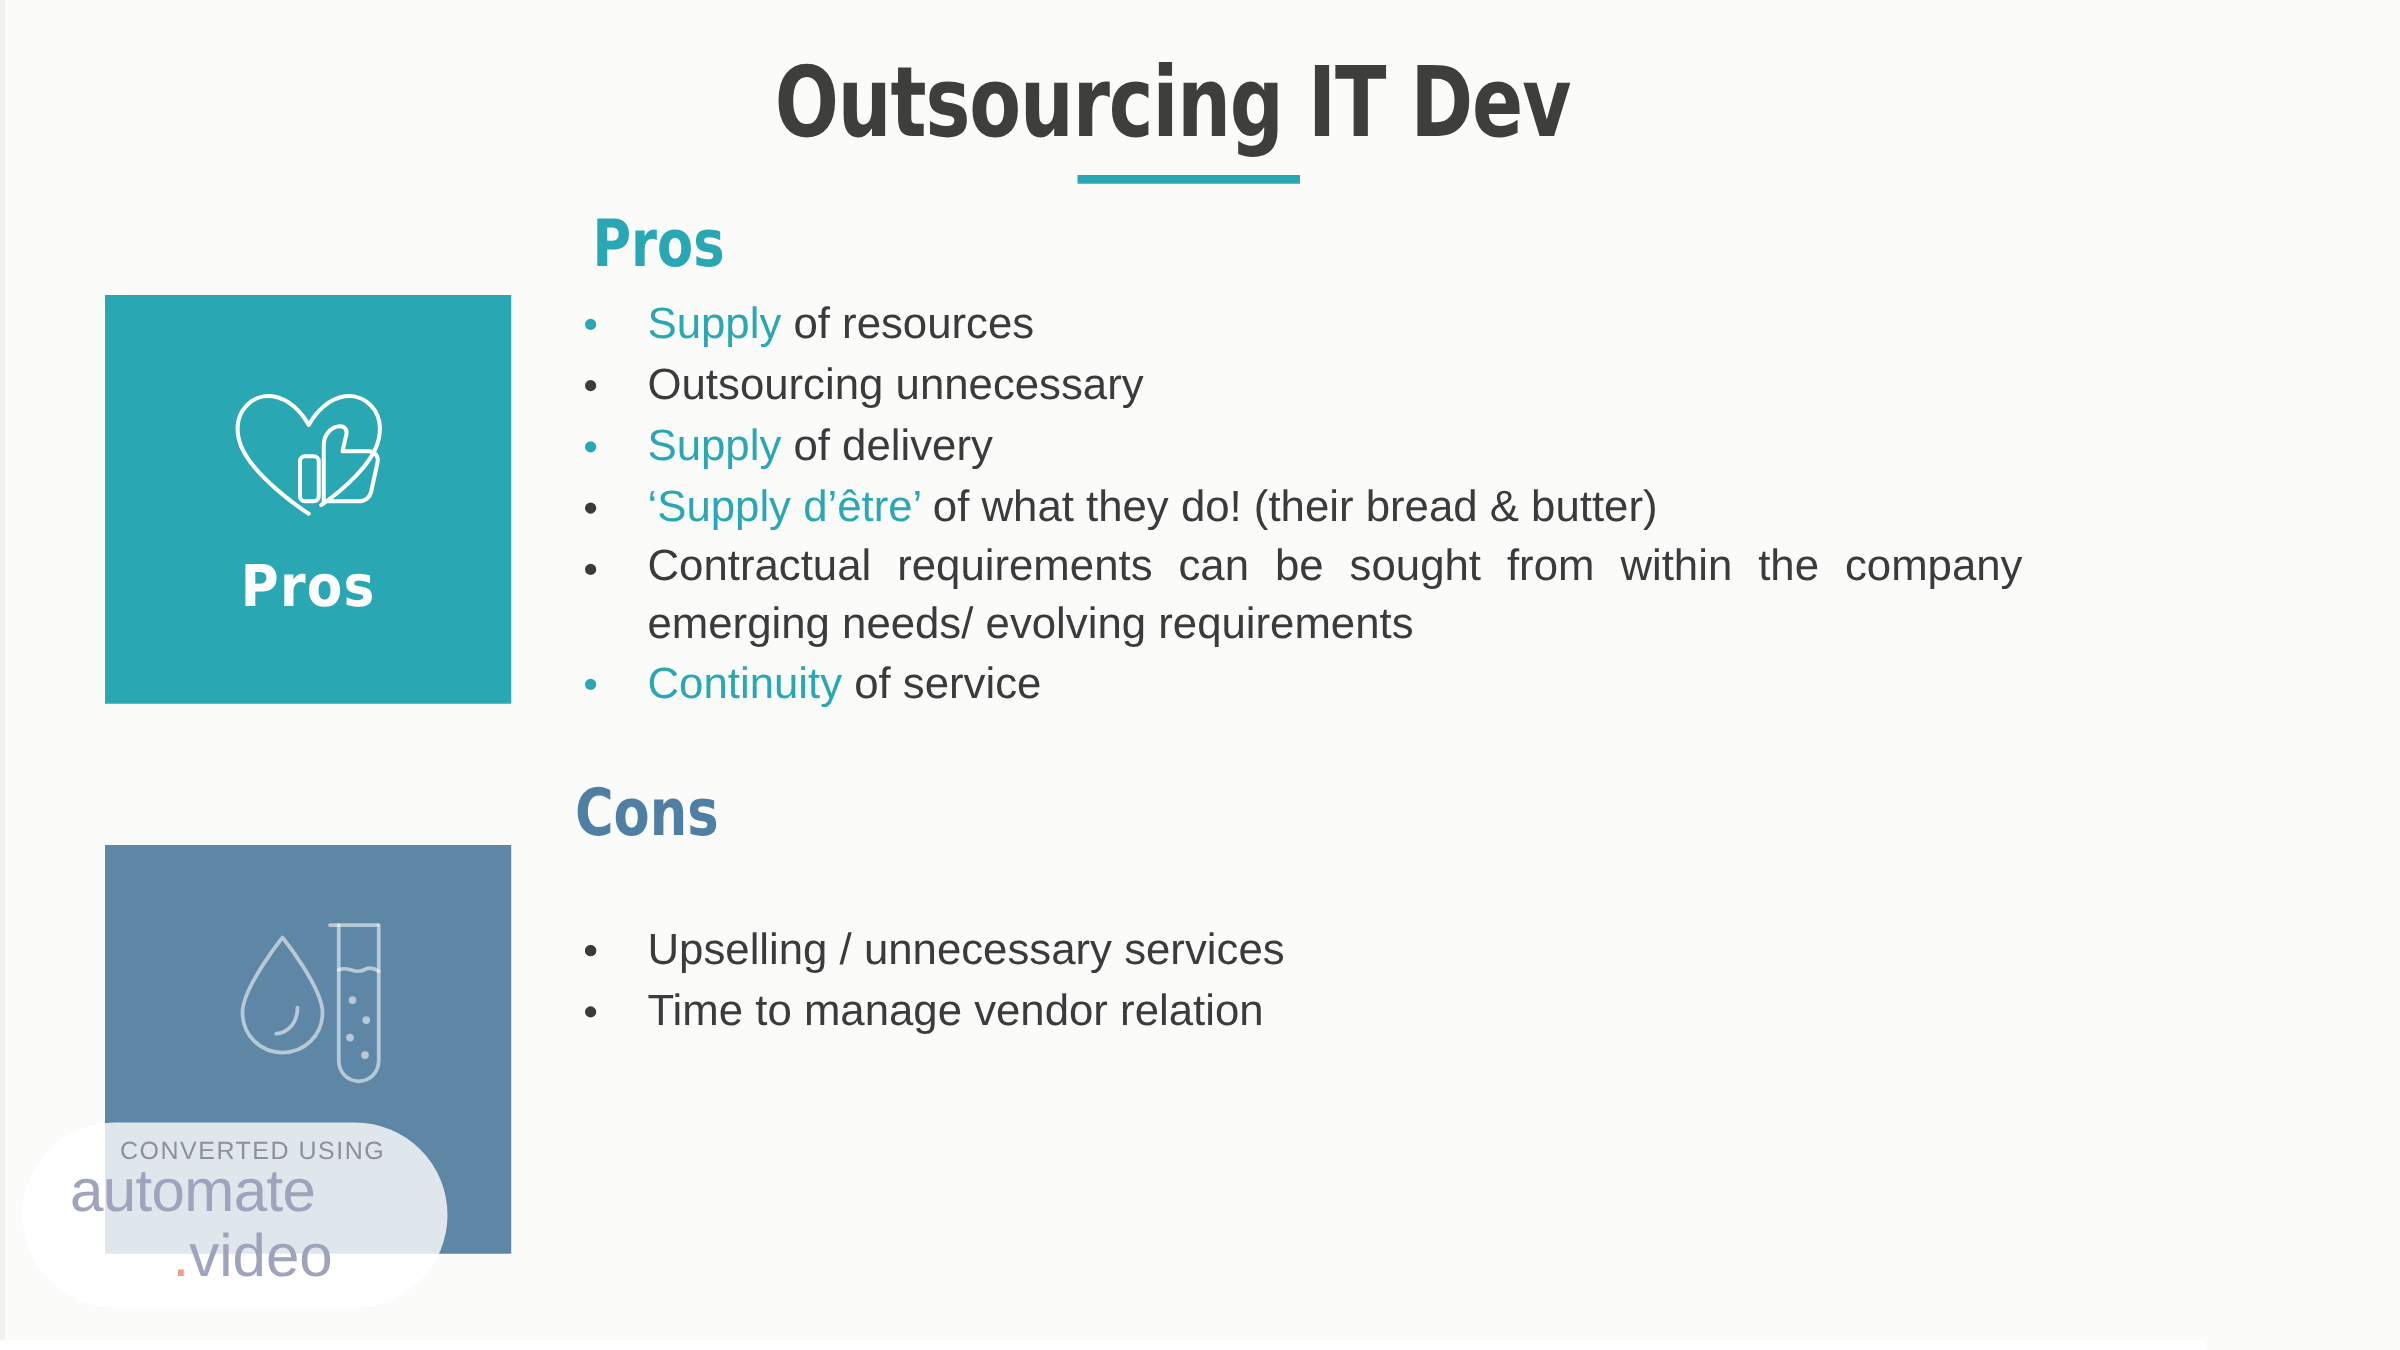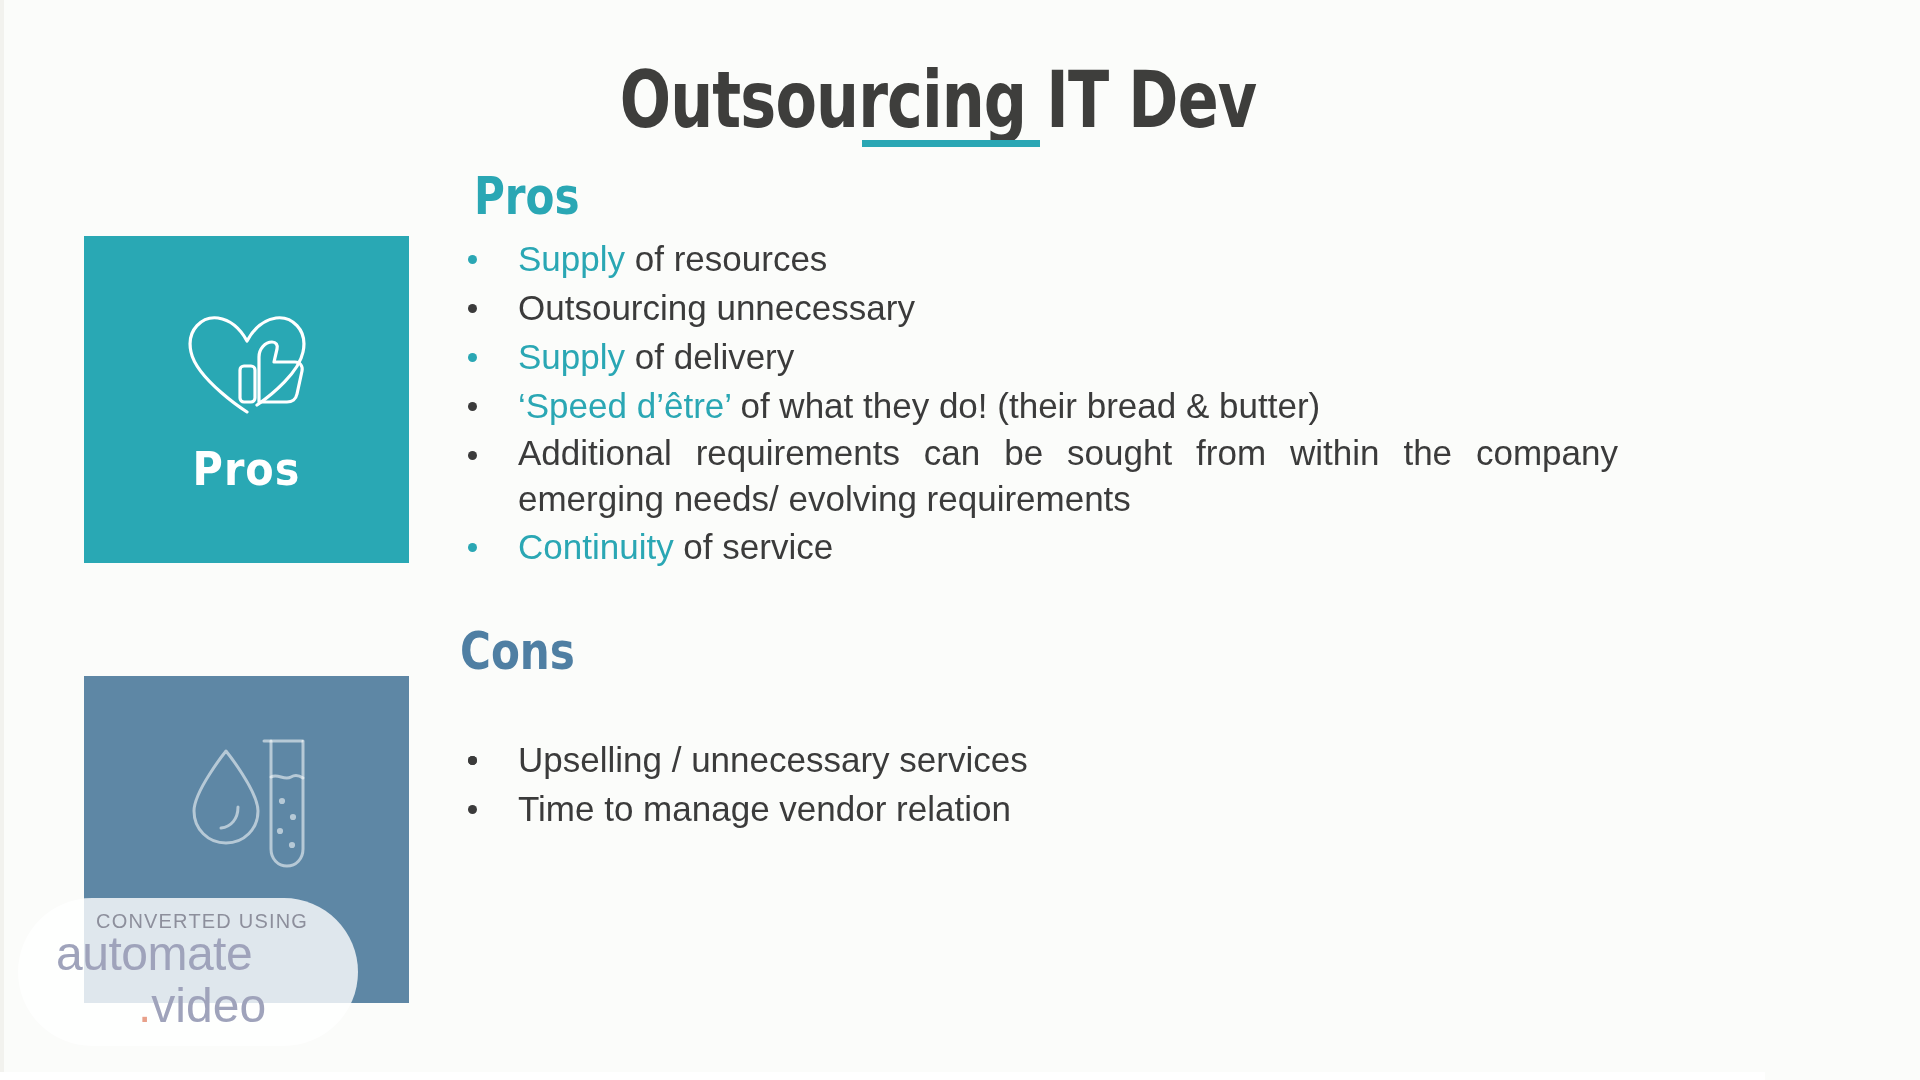--- a/index.html
+++ b/index.html
@@ -33,21 +33,21 @@
   .edge-strip.left  { left: 0; }
   .edge-strip.right { right: 0; background:#ffffff; width:10px;}
   .edge-bottom {
     position:absolute; left:0; bottom:0; width:1920px; height:8px;
     background:#ffffff;
   }
 
   
   #title-block {
     position: absolute;
-    top: 58px;
+    top: 41px;
     left: 0;
     width: 1876px;
     text-align: center;
   }
   #slide-title {
     display: inline-block;
     position: relative;
     font-family: "DejaVu Sans Condensed", "Liberation Sans Narrow", "Liberation Sans", sans-serif;
     font-weight: bold;
     font-size: 78px;
@@ -283,26 +283,26 @@
 
       <li>
         <span class="dot"></span><span>Outsourcing</span><span> unnecessary</span>
       </li>
 
       <li>
         <span class="dot teal"></span><span class="kw">Supply</span><span> of delivery</span>
       </li>
 
       <li>
-        <span class="dot"></span><span class="kw">‘Speed d’être’</span><span> of what they do! (their bread &amp; butter)</span>
+        <span class="dot"></span><span class="kw">‘Supply d’être’</span><span> of what they do! (their bread &amp; butter)</span>
       </li>
 
       <li class="justified">
         <span class="dot"></span>
-        <span class="line1">Additional requirements can be sought from within the company</span>
+        <span class="line1">Contractual requirements can be sought from within the company</span>
         <span class="line2">emerging needs/ evolving requirements</span>
       </li>
 
       <li>
         <span class="dot teal"></span><span class="kw">Continuity</span><span> of service</span>
       </li>
     </ul>
 
     <div id="cons-block">
       <div class="section-heading" id="cons-heading">Cons</div>

